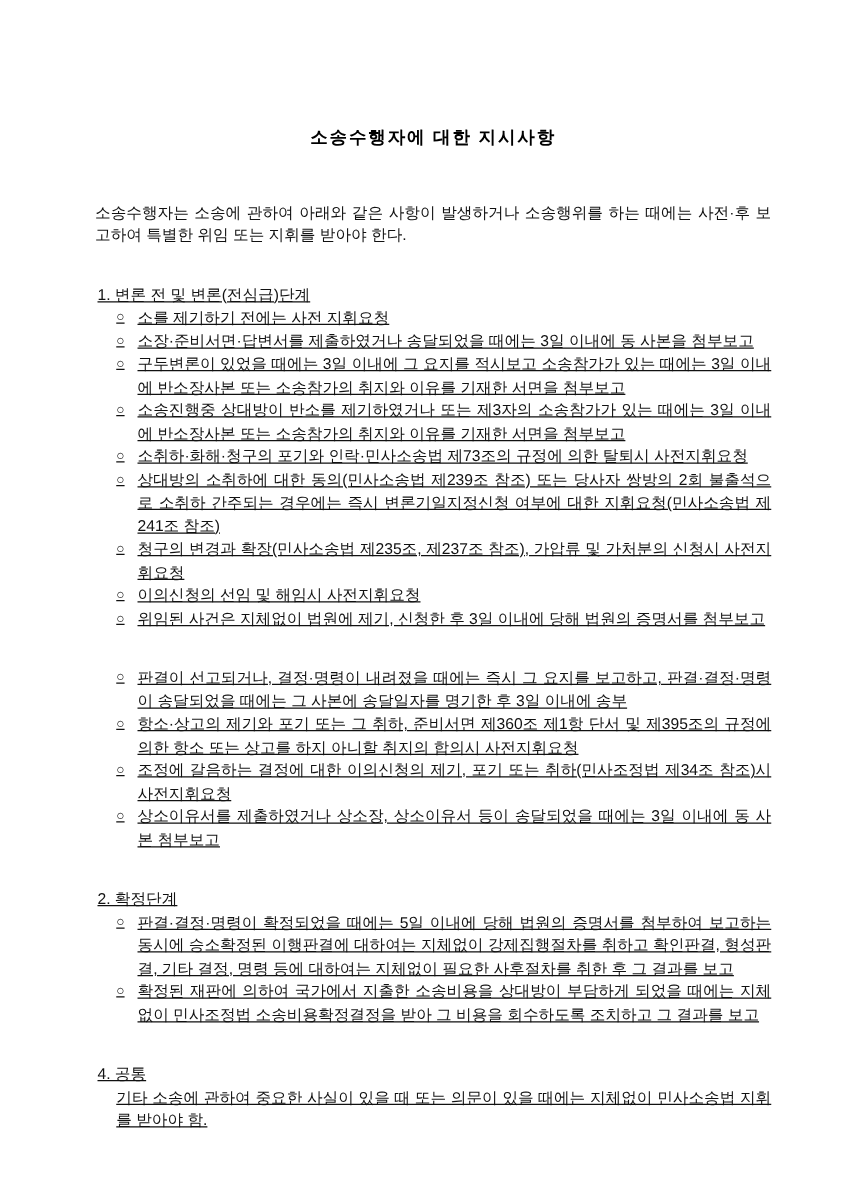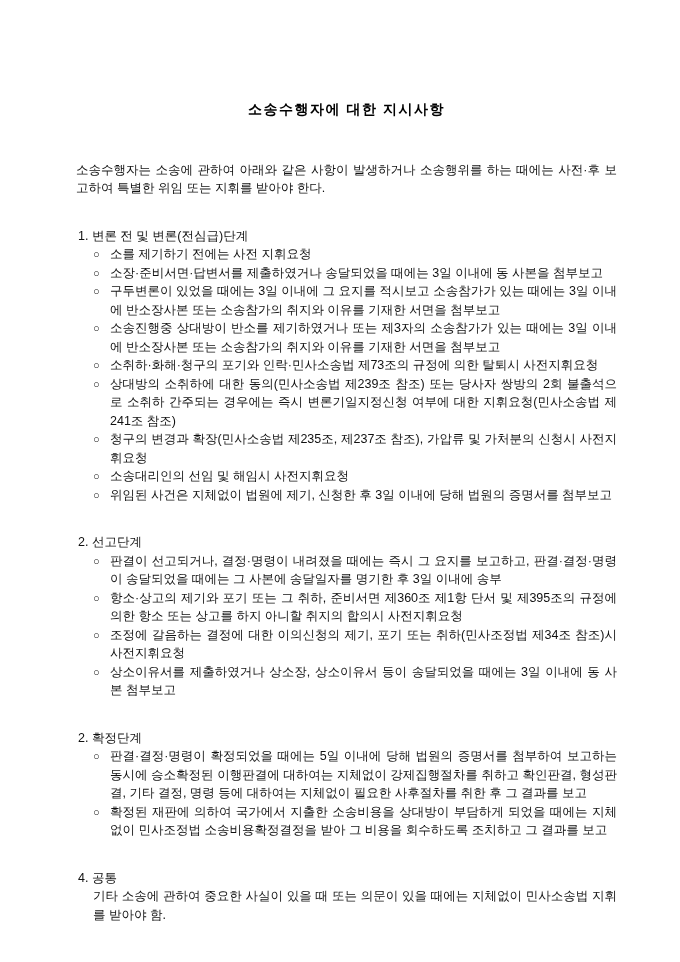--- a/index.html
+++ b/index.html
@@ -27,20 +27,21 @@
     letter-spacing: 1.5px;
     margin: 0;
     color: #000000;
   }
   .intro {
     margin: 42px 0 0 0;
     text-align: justify;
   }
   .section {
     margin-top: 29px;
+    text-decoration: underline;
   }
   .heading {
     margin: 0 0 0 2px;
   }
   .item {
     display: flex;
     align-items: flex-start;
   }
   .bullet {
     flex: 0 0 17px;
@@ -93,31 +94,30 @@
       <div class="item">
         <span class="bullet">○</span>
         <span class="item-text">상대방의 소취하에 대한 동의(민사소송법 제239조 참조) 또는 당사자 쌍방의 2회 불출석으로 소취하 간주되는 경우에는 즉시 변론기일지정신청 여부에 대한 지휘요청(민사소송법 제241조 참조)</span>
       </div>
       <div class="item">
         <span class="bullet">○</span>
         <span class="item-text">청구의 변경과 확장(민사소송법 제235조, 제237조 참조), 가압류 및 가처분의 신청시 사전지휘요청</span>
       </div>
       <div class="item">
         <span class="bullet">○</span>
-        <span class="item-text">소송대리인의 선임 및 해임시 사전지휘요청</span>
+        <span class="item-text">이의신청의 선임 및 해임시 사전지휘요청</span>
       </div>
       <div class="item">
         <span class="bullet">○</span>
         <span class="item-text">위임된 사건은 지체없이 법원에 제기, 신청한 후 3일 이내에 당해 법원의 증명서를 첨부보고</span>
       </div>
     </div>
   </div>
 
   <div class="section">
-    <div class="heading">2. 선고단계</div>
     <div class="items">
       <div class="item">
         <span class="bullet">○</span>
         <span class="item-text">판결이 선고되거나, 결정·명령이 내려졌을 때에는 즉시 그 요지를 보고하고, 판결·결정·명령이 송달되었을 때에는 그 사본에 송달일자를 명기한 후 3일 이내에 송부</span>
       </div>
       <div class="item">
         <span class="bullet">○</span>
         <span class="item-text">항소·상고의 제기와 포기 또는 그 취하, 준비서면 제360조 제1항 단서 및 제395조의 규정에 의한 항소 또는 상고를 하지 아니할 취지의 합의시 사전지휘요청</span>
       </div>
       <div class="item">

